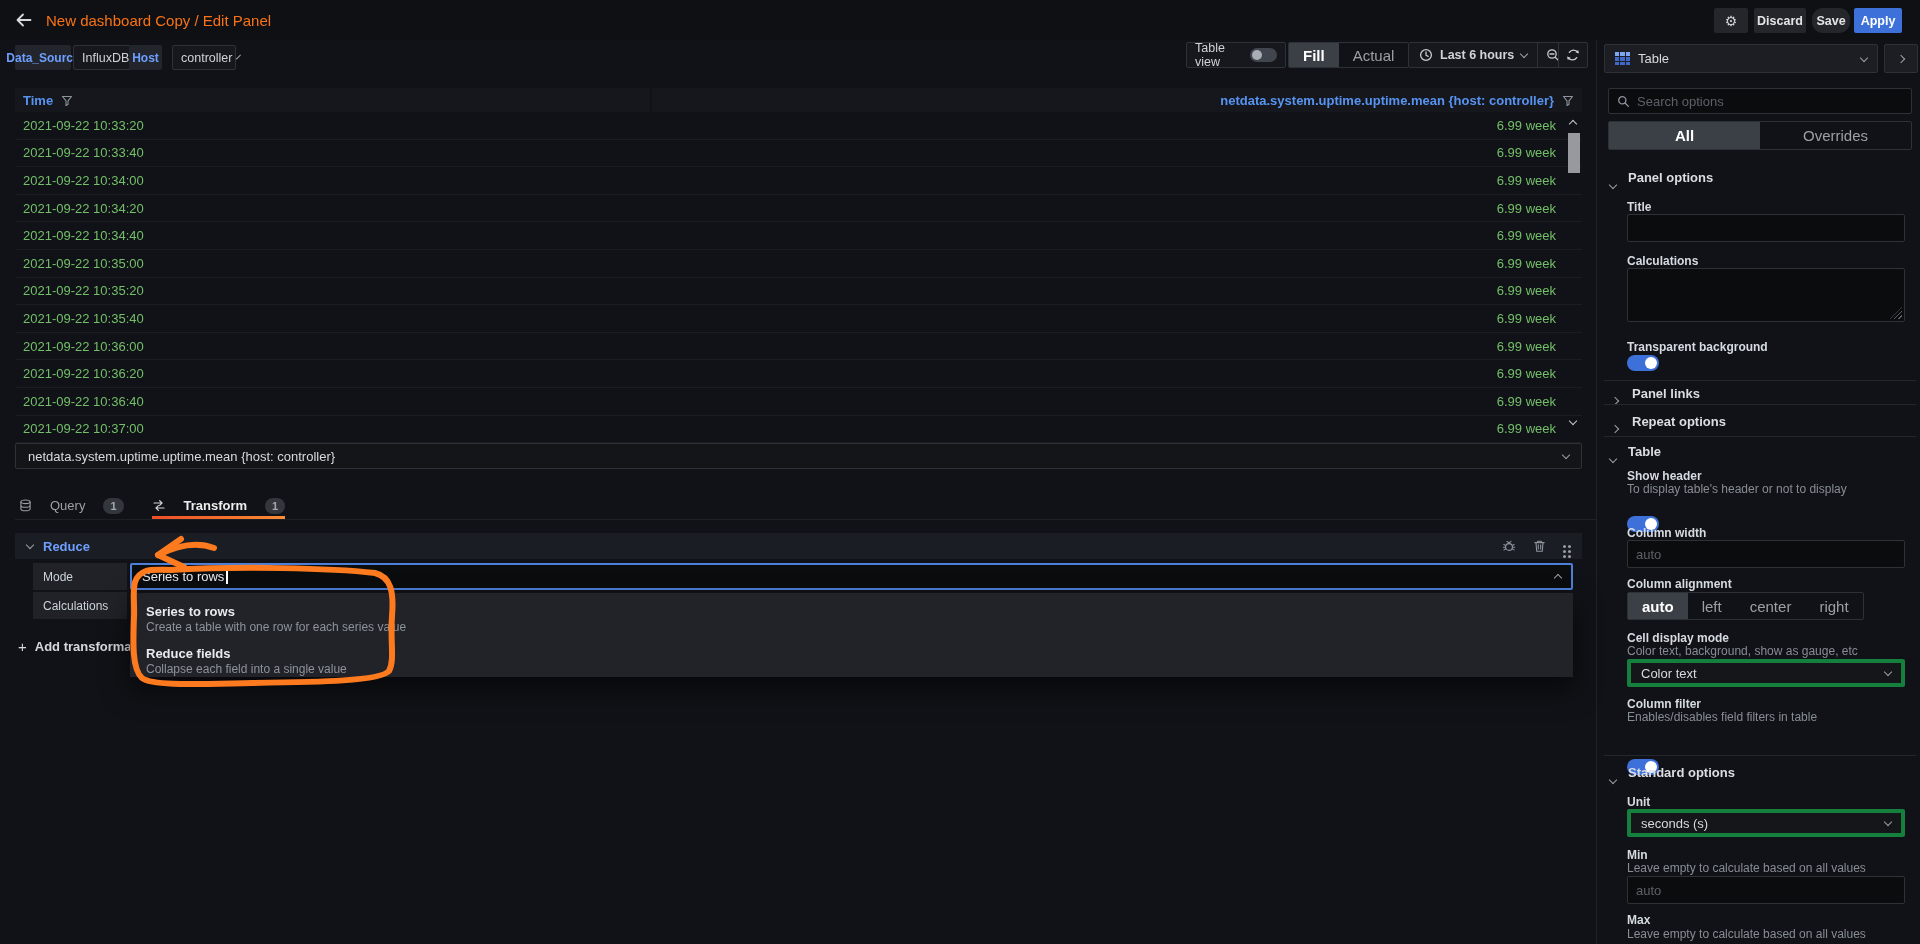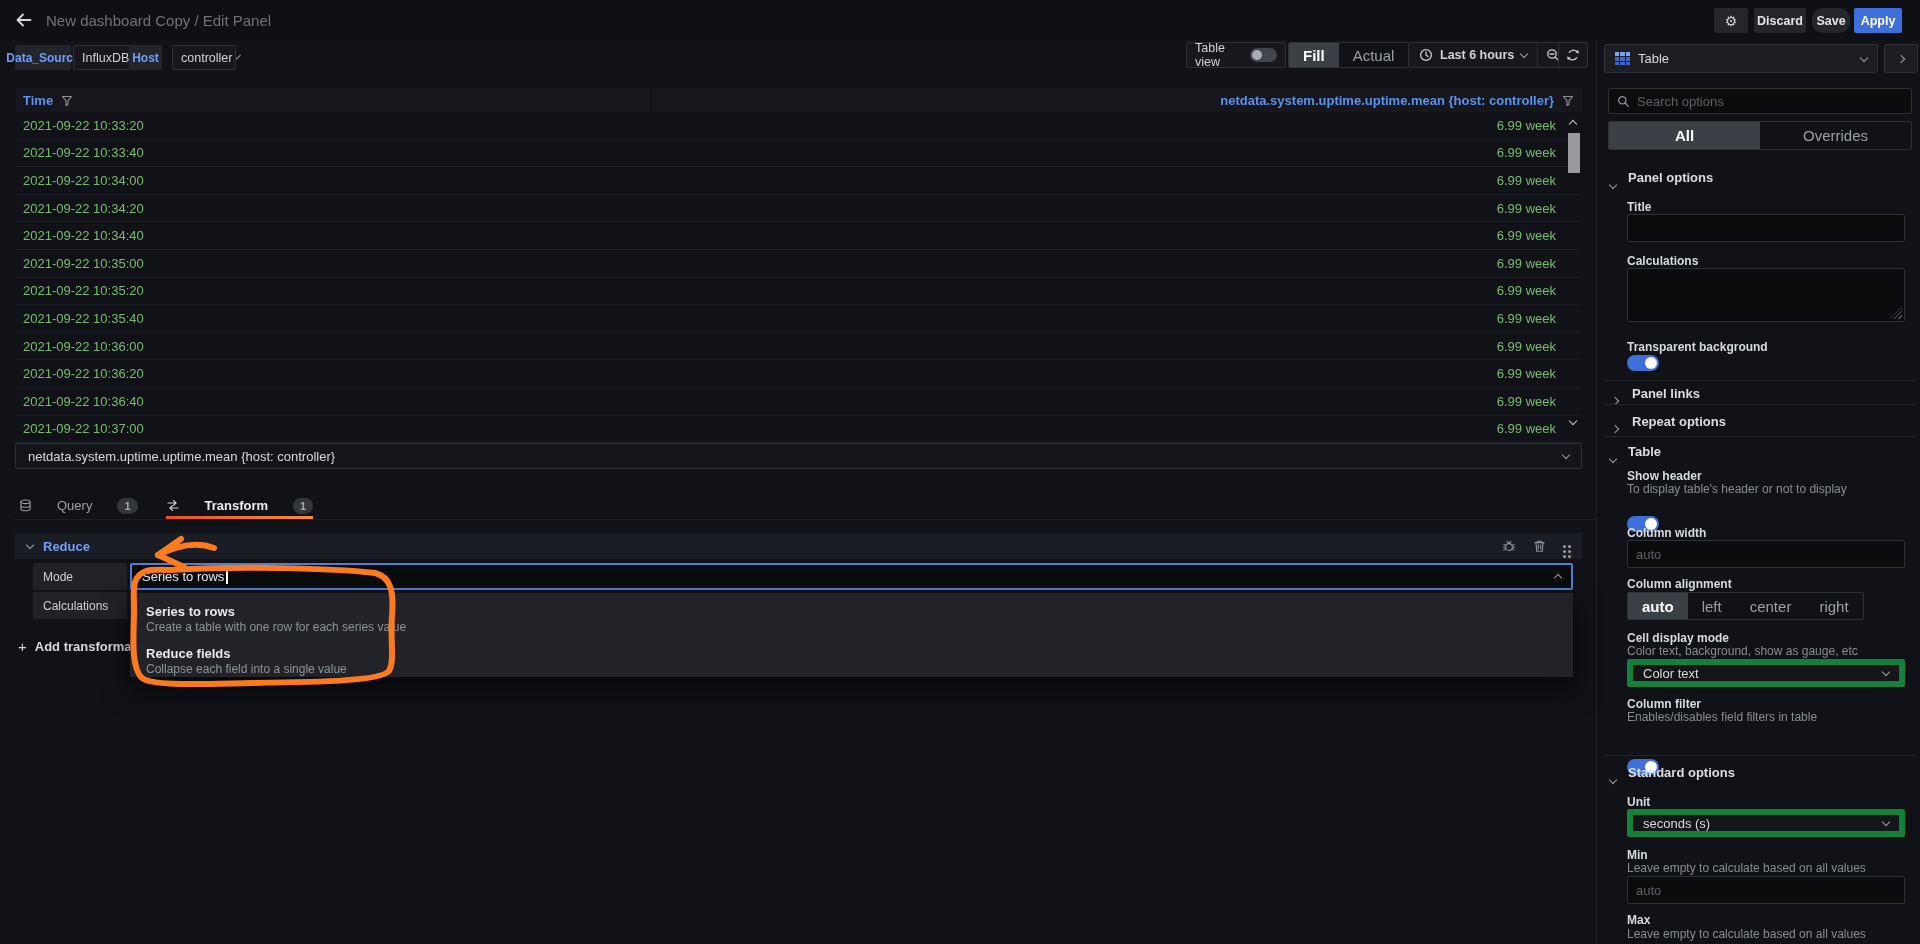--- a/index.html
+++ b/index.html
@@ -6,21 +6,21 @@
   html,body { background:#111217; }
   body {
     width:1920px; height:944px; position:relative; overflow:hidden;
     font-family:"Liberation Sans","DejaVu Sans",sans-serif; color:#d8d9da;
   }
   .abs { position:absolute; }
   svg { display:block; }
 
   
   .topbar { left:0; top:0; width:1920px; height:40px; background:#0f1014; }
-  .page-title { left:46px; top:12px; font-size:15px; font-weight:500; color:#737373; }
+  .page-title { left:46px; top:12px; font-size:15px; font-weight:500; color:#f97316; }
   .btn { display:flex; align-items:center; justify-content:center; background:#24262b;
          border-radius:2px; font-size:12.5px; font-weight:600; color:#e3e4e6; cursor:pointer; }
   .btn.primary { background:#3d71d9; color:#fff; }
 
   
   .chip { background:#22252b; border-radius:2px; color:#6e9fff; font-weight:700; font-size:12px;
           display:flex; align-items:center; justify-content:center; }
   .box { border:1px solid #2c3235; border-radius:2px; background:#16181d;
          display:flex; align-items:center; }
   .box .txt { font-size:12.5px; color:#cfd3d8; }
@@ -40,21 +40,21 @@
   .seg { display:flex; align-items:center; justify-content:center; padding:0 14px; font-size:15px; color:#9aa0a6; cursor:pointer; }
   .seg.sel { background:#3b3f46; color:#fff; font-weight:600; }
 
   
   .tbl-hdr { background:#15171c; display:flex; align-items:center; font-size:13px; font-weight:600; color:#5794f2; }
   .tbl-row { height:27.6px; border-bottom:1px solid #191c21; font-size:13px; color:#73bf69; display:flex; align-items:center; }
   .tbl-row .t { flex:0 0 630px; padding-left:8px; }
   .tbl-row .v { flex:1; text-align:right; padding-right:26px; }
 
   
-  .tab { display:flex; align-items:center; gap:25px; height:100%; position:relative; cursor:pointer; font-size:13px; color:#9aa0a6; }
+  .tab { display:flex; align-items:center; gap:18px; height:100%; position:relative; cursor:pointer; font-size:13px; color:#9aa0a6; }
   .tab.active { color:#eceded; font-weight:600; }
   .tabline { position:absolute; left:0; right:0; bottom:0; height:3px; background:linear-gradient(90deg,#ee4f27,#fa8b34); }
   .badge { background:#33363c; color:#a3a8ae; font-size:11px; padding:0 7px; height:16px; line-height:16px; border-radius:9px; font-weight:700; }
 
   
   .reduce-hdr { background:#1a1d23; display:flex; align-items:center; padding:0 12px; }
   .label-cell { background:#202228; color:#ccd2d9; font-size:12px; display:flex; align-items:center; padding-left:10px; }
   .mode-input { background:#0b0c0e; border:2px solid #4d7fd9; border-radius:2px; display:flex; align-items:center;
                 padding:0 10px; font-size:13px; color:#e8eaed; }
   .caret { display:inline-block; width:1.5px; height:14px; background:#fff; margin-left:2px; }
@@ -63,21 +63,21 @@
   .opt-title { font-size:13px; font-weight:700; color:#e8eaed; line-height:17px; }
   .opt-desc { font-size:12px; color:#8d939b; line-height:15px; }
 
   
   .lbl { font-size:12px; font-weight:700; color:#d5dbe1; }
   .desc { font-size:12px; color:#878d95; }
   .sechdr { font-size:13px; font-weight:700; color:#dcdde2; }
   .gf-input { background:#0b0c0e; border:1px solid #2c3235; border-radius:2px; color:#d8d9da;
               font-family:inherit; font-size:13px; padding:0 8px; outline:none; }
   .gf-input::placeholder { color:#5c6168; }
-  .gf-select { background:#14161a; border:6px solid #15803d; border-radius:2px; display:flex; align-items:center;
+  .gf-select { background:#14161a; border:4px solid #15803d; border-radius:2px; display:flex; align-items:center;
                justify-content:space-between; font-size:13px; color:#d8d9da; padding:0 10px; cursor:pointer; }
   .sep { position:absolute; left:1604px; width:312px; height:1px; background:#23262c; }
   .resize-corner { position:absolute; right:2px; bottom:2px; width:12px; height:12px;
     background:repeating-linear-gradient(135deg, transparent 0 2px, #5a5e66 2px 3px);
     clip-path:polygon(100% 0, 100% 100%, 0 100%); }
 
   .dots { width:3px; height:3px; background:#989ba0; border-radius:50%;
           box-shadow:5px 0 #989ba0, 0 5px #989ba0, 5px 5px #989ba0, 0 10px #989ba0, 5px 10px #989ba0; }
 
   .viz-icon { width:15px; height:13px; display:grid; grid-template-rows:4px 1fr 1fr; grid-template-columns:1fr 1fr 1fr; gap:1px; }

